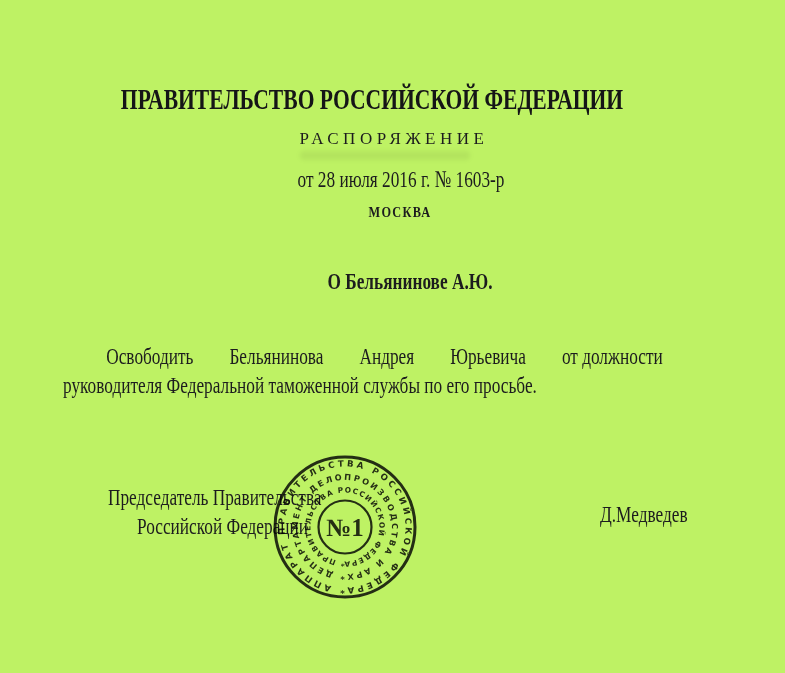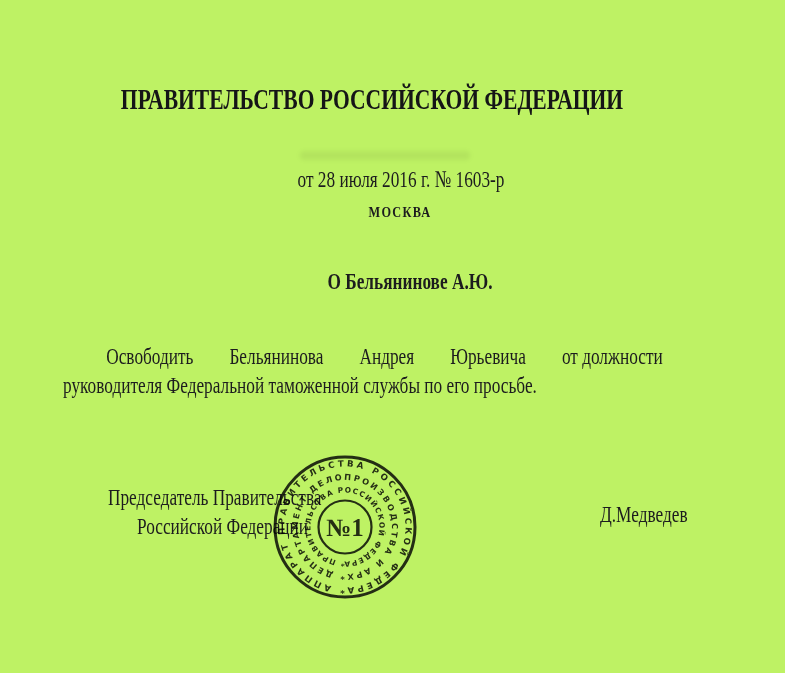--- a/index.html
+++ b/index.html
@@ -106,20 +106,21 @@
     text-anchor: middle;
   }
 </style>
 </head>
 <body>
 
 <div class="page">
 
   <div class="line centered title">ПРАВИТЕЛЬСТВО РОССИЙСКОЙ ФЕДЕРАЦИИ</div>
 
+  <div class="line doctype">РАСПОРЯЖЕНИЕ</div>
 
   <div class="smudge"></div>
 
   <div class="line centered dateline">от 28 июля 2016 г. № 1603-р</div>
 
   <div class="line city">МОСКВА</div>
 
   <div class="line centered subject">О Бельянинове А.Ю.</div>
 
   <div class="body-par">

